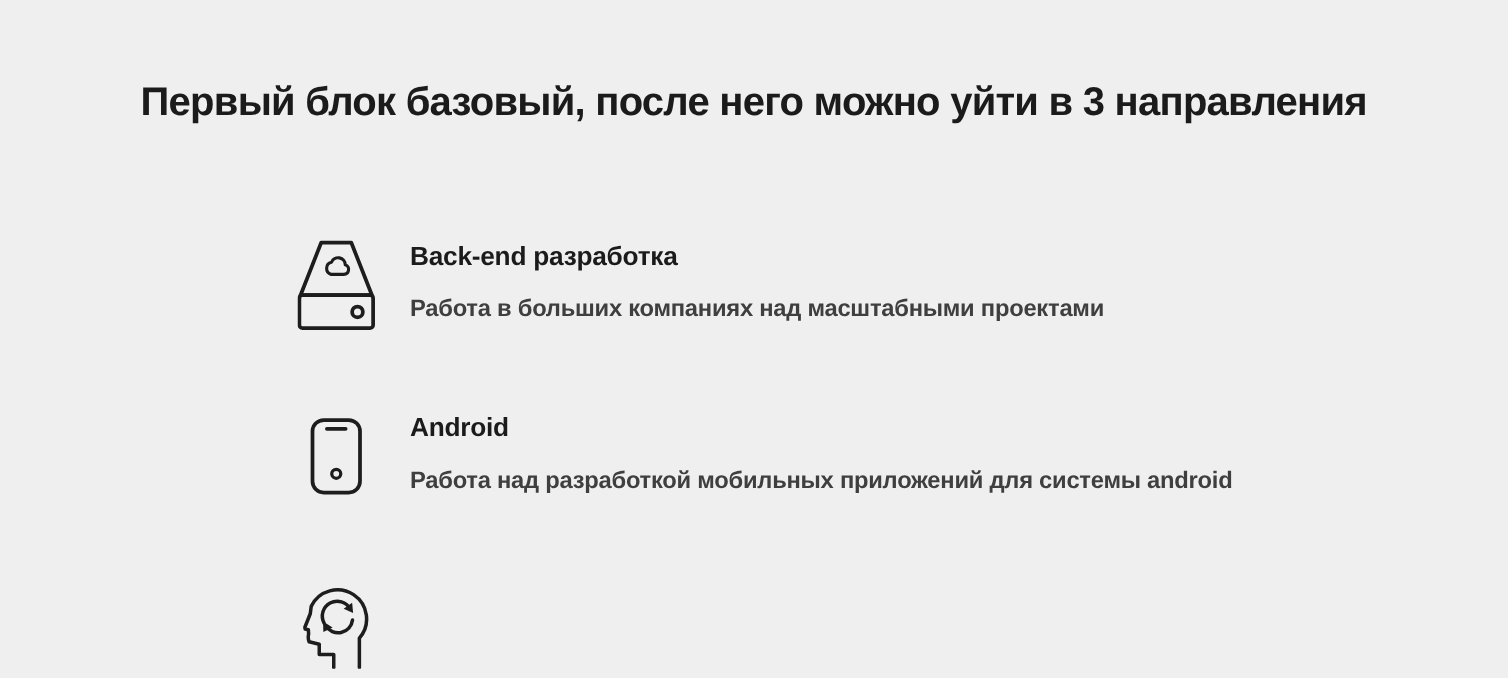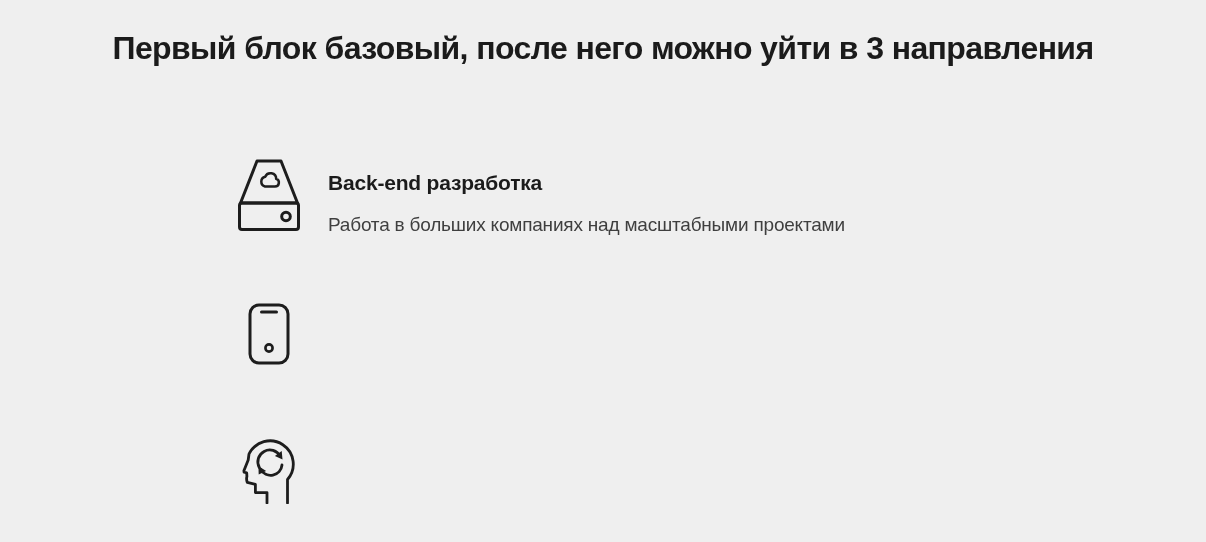--- a/index.html
+++ b/index.html
@@ -11,21 +11,21 @@
   }
   *{box-sizing:border-box;}
   html,body{margin:0;padding:0;}
   body{
     width:1206px;height:542px;overflow:hidden;
     background:var(--background);
     font-family:"Liberation Sans","DejaVu Sans",sans-serif;
     -webkit-font-smoothing:antialiased;
   }
   .page-title{
-    margin:0;padding-top:28px;
+    margin:0;padding-top:61px;
     text-align:center;white-space:nowrap;
     font-size:32px;line-height:40px;font-weight:700;
     letter-spacing:-0.6px;
     color:var(--heading);
   }
   .directions{
     margin:88px 0 0 236px;
   }
   .direction{
     display:flex;align-items:flex-start;
@@ -35,29 +35,29 @@
     flex:0 0 66px;width:66px;height:78px;
     display:flex;align-items:center;justify-content:center;
     margin-right:26px;
   }
   .icon-cell svg{display:block;}
   .icon-stroke{
     fill:none;stroke:var(--icon-stroke);
     stroke-linecap:round;stroke-linejoin:round;
   }
   .icon-fill{fill:var(--icon-stroke);stroke:none;}
-  .direction-text{padding-top:4px;margin-top:10px;}
+  .direction-text{padding-top:4px;}
   .direction-title{
     font-size:21px;line-height:25px;font-weight:700;
     letter-spacing:-0.2px;
     color:var(--title);
     margin:0;
   }
   .direction-desc{
-    font-size:19px;line-height:22px;font-weight:400;
+    font-size:19px;line-height:22px;font-weight:700;
     letter-spacing:-0.2px;
     color:var(--description);
     margin:19px 0 0 0;
   }
 </style>
 </head>
 <body>
 
 <h1 class="page-title">Первый блок базовый, после него можно уйти в 3 направления</h1>
 
@@ -79,20 +79,24 @@
   </div>
 
   <div class="direction">
     <div class="icon-cell">
       <svg width="42" height="62" viewBox="0 0 42 62" aria-hidden="true">
         <rect class="icon-stroke" stroke-width="3" x="2" y="2" width="38" height="58" rx="9"></rect>
         <line class="icon-stroke" stroke-width="3" x1="13.5" y1="9" x2="28.5" y2="9"></line>
         <circle class="icon-stroke" stroke-width="2.6" cx="21" cy="45" r="3.6"></circle>
       </svg>
     </div>
+    <div class="direction-text">
+      <div class="direction-title">Android</div>
+      <div class="direction-desc">Работа над разработкой мобильных приложений для системы android</div>
+    </div>
   </div>
 
   <div class="direction">
     <div class="icon-cell">
       <svg width="54" height="65" viewBox="0 0 54 65" aria-hidden="true">
         <path class="icon-stroke" stroke-width="2.8" d="M45.5 64 V40.5 A23.3 23.3 0 1 0 7 15 L6.2 21 L1.9 31.8 L2.1 33.2 L4.7 33.8 L4.9 37.3 Q4.1 40.3 5.3 43.4 L13.4 45.4 V53.6 H25 V64"></path>
         <path class="icon-stroke" stroke-width="2.8" d="M17.3 28.5 A11.5 11.5 0 0 1 38.2 17.2"></path>
         <path class="icon-stroke" stroke-width="2.8" d="M40 26 A11.5 11.5 0 0 1 18.6 30.5"></path>
         <path class="icon-fill" d="M40.5 20.4 L39.7 12.1 L32.9 16.9 Z"></path>
         <path class="icon-fill" d="M16.4 27.1 L16.7 35.5 L24.1 31.9 Z"></path>

